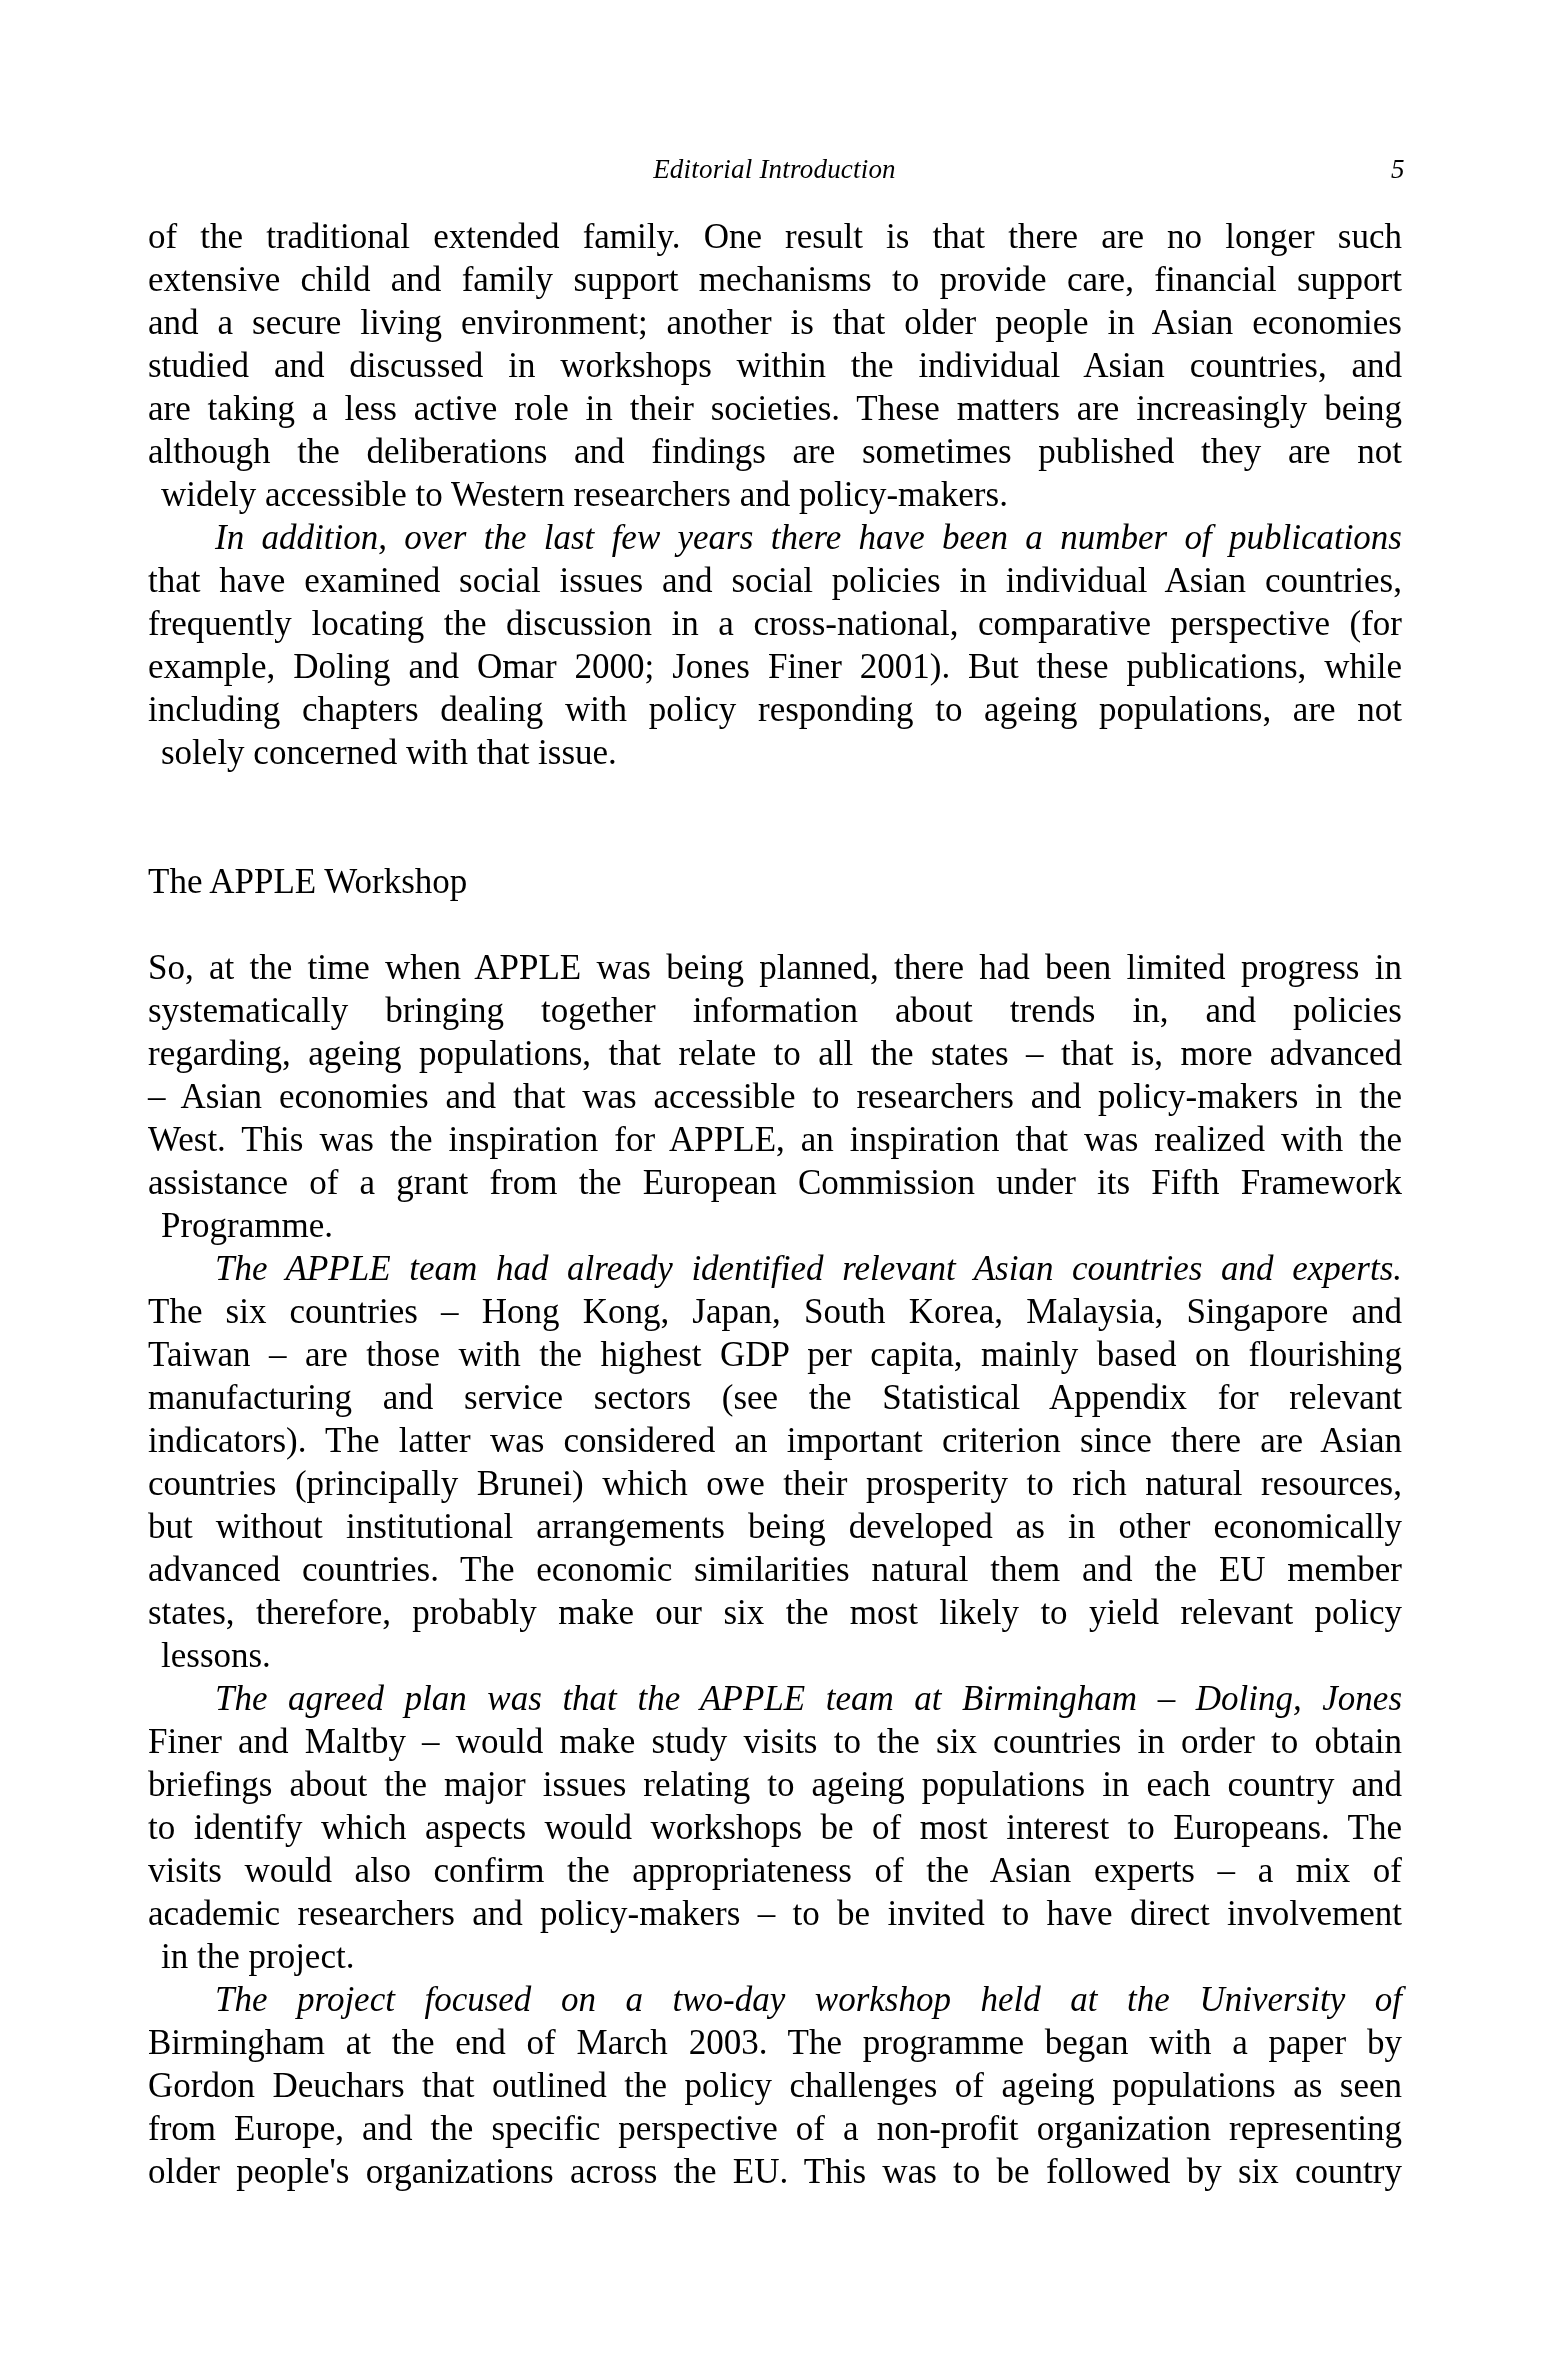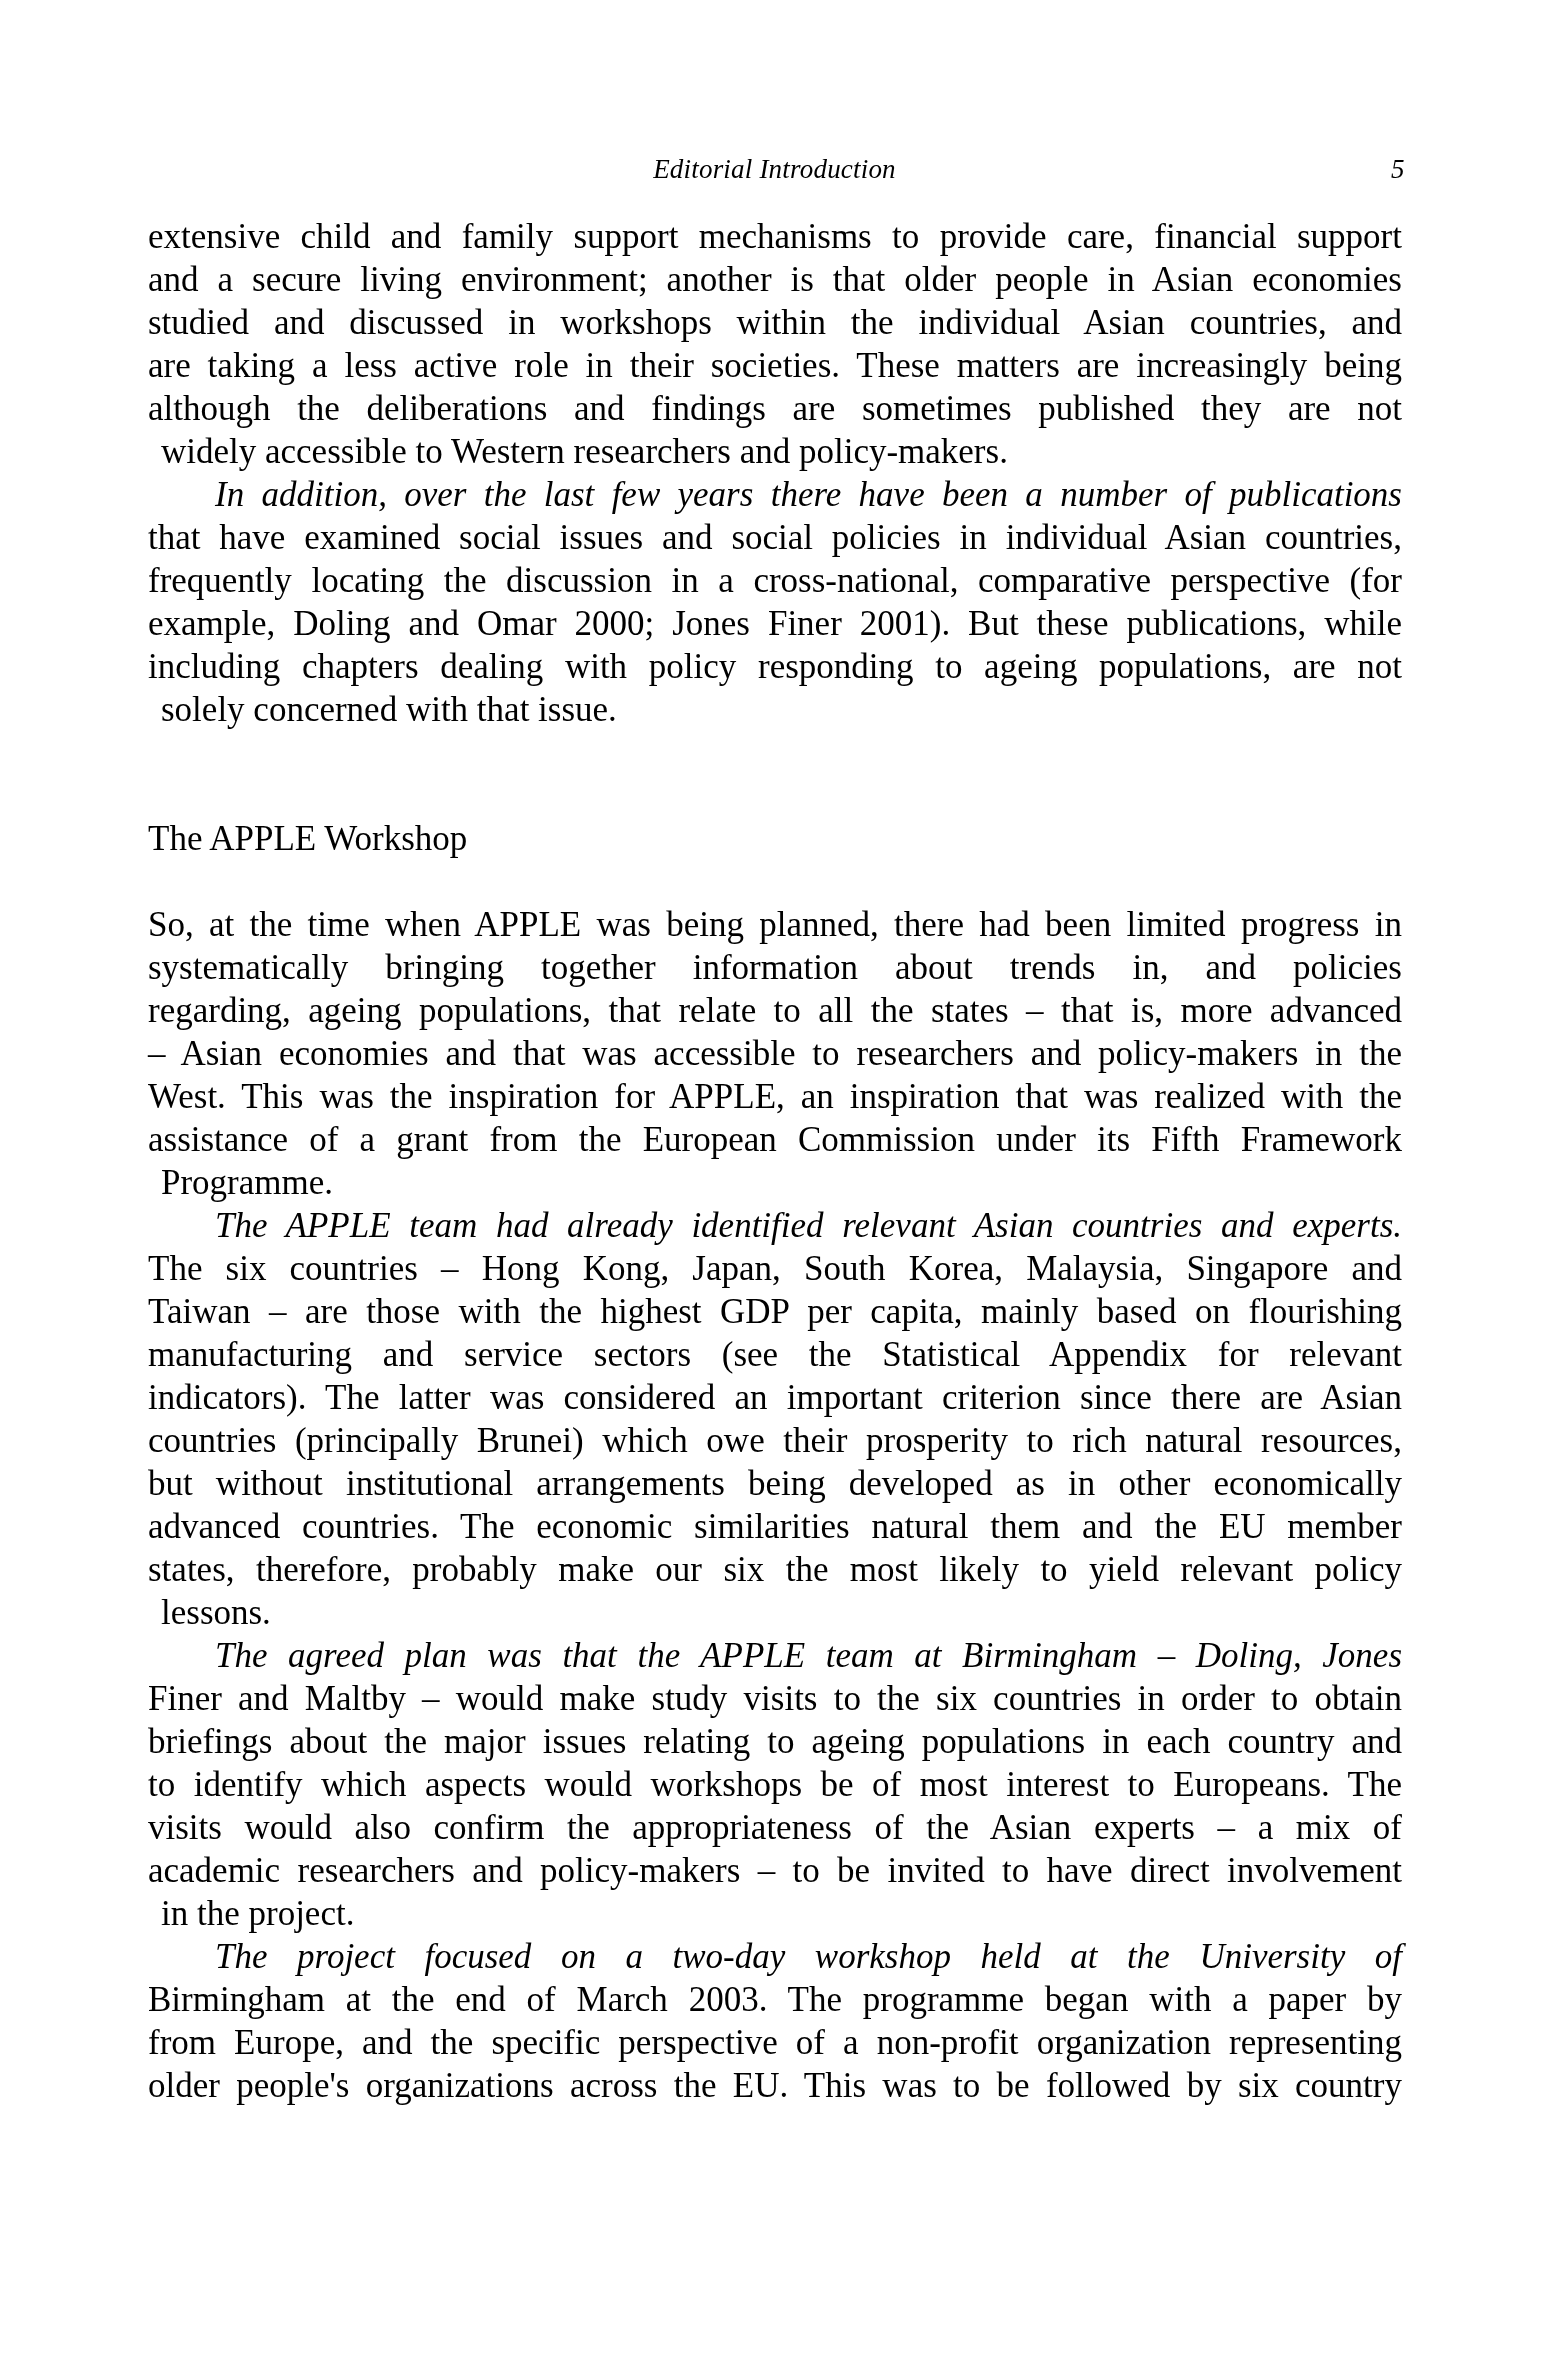--- a/index.html
+++ b/index.html
@@ -80,20 +80,21 @@
 <body>
 
 <div class="running-header">
   <div class="running-title">Editorial Introduction</div>
   <div class="page-number">5</div>
 </div>
 
 <div class="body-text">
   <div id="sec-intro">
       <p class="para">
+        <span class="line">of the traditional extended family. One result is that there are no longer such</span>
         <span class="line">extensive child and family support mechanisms to provide care, financial support</span>
         <span class="line">and a secure living environment; another is that older people in Asian economies</span>
         <span class="line">studied and discussed in workshops within the individual Asian countries, and</span>
         <span class="line">are taking a less active role in their societies. These matters are increasingly being</span>
         <span class="line">although the deliberations and findings are sometimes published they are not</span>
         <span class="line last">widely accessible to Western researchers and policy-makers.</span>
       </p>
       <p class="para">
         <span class="line indent">In addition, over the last few years there have been a number of publications</span>
         <span class="line">that have examined social issues and social policies in individual Asian countries,</span>
@@ -133,18 +134,19 @@
         <span class="line">Finer and Maltby – would make study visits to the six countries in order to obtain</span>
         <span class="line">briefings about the major issues relating to ageing populations in each country and</span>
         <span class="line">to identify which aspects would workshops be of most interest to Europeans. The</span>
         <span class="line">visits would also confirm the appropriateness of the Asian experts – a mix of</span>
         <span class="line">academic researchers and policy-makers – to be invited to have direct involvement</span>
         <span class="line last">in the project.</span>
       </p>
       <p class="para">
         <span class="line indent">The project focused on a two-day workshop held at the University of</span>
         <span class="line">Birmingham at the end of March 2003. The programme began with a paper by</span>
+        <span class="line">Gordon Deuchars that outlined the policy challenges of ageing populations as seen</span>
         <span class="line">from Europe, and the specific perspective of a non-profit organization representing</span>
         <span class="line">older people's organizations across the EU. This was to be followed by six country</span>
       </p>
     </div>
 </div>
 
 
 </body></html>

